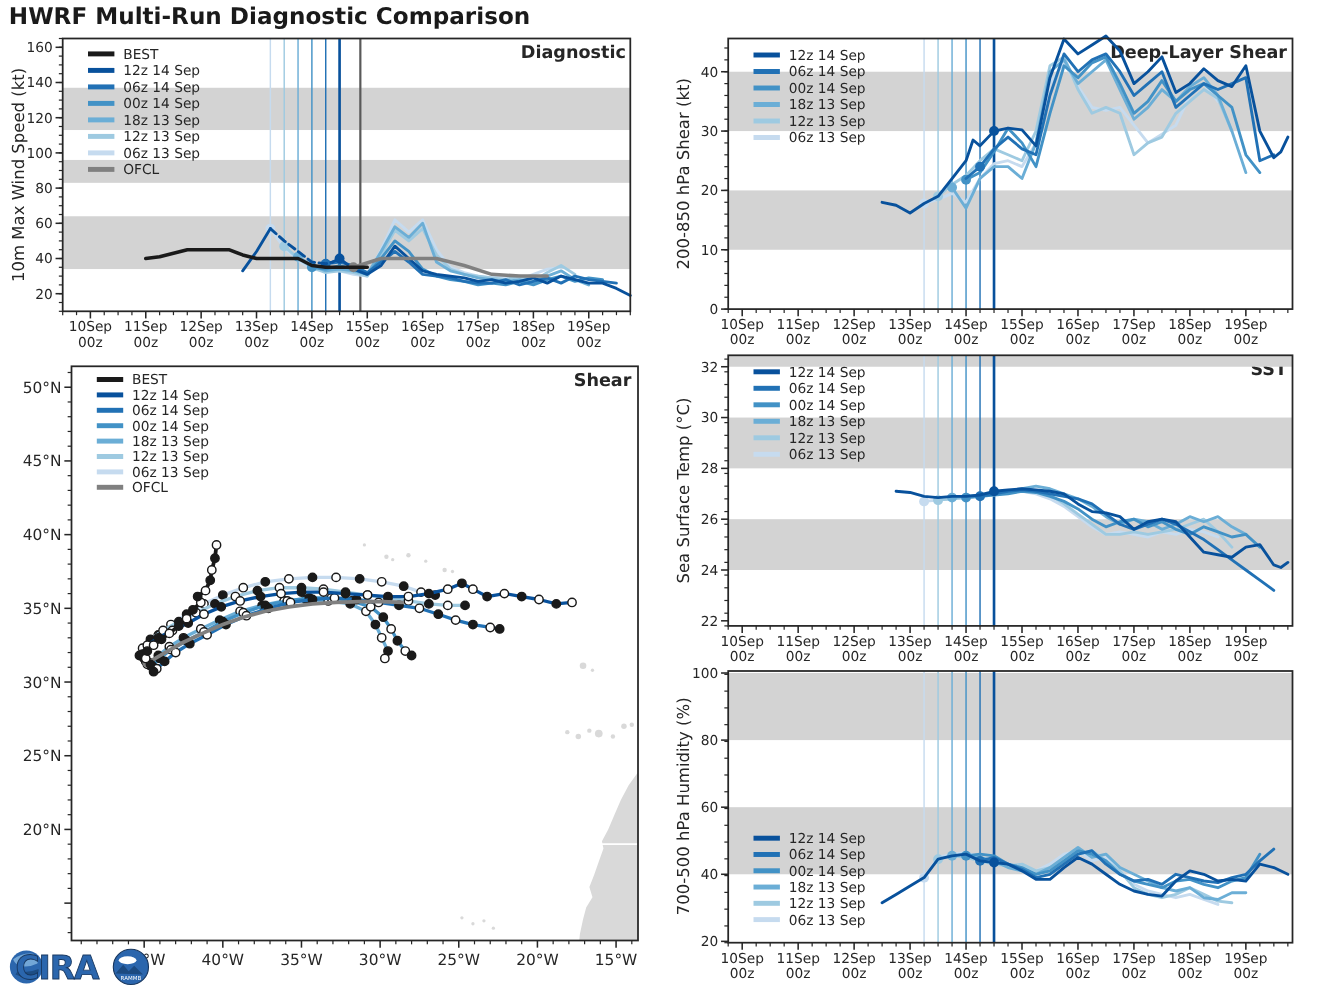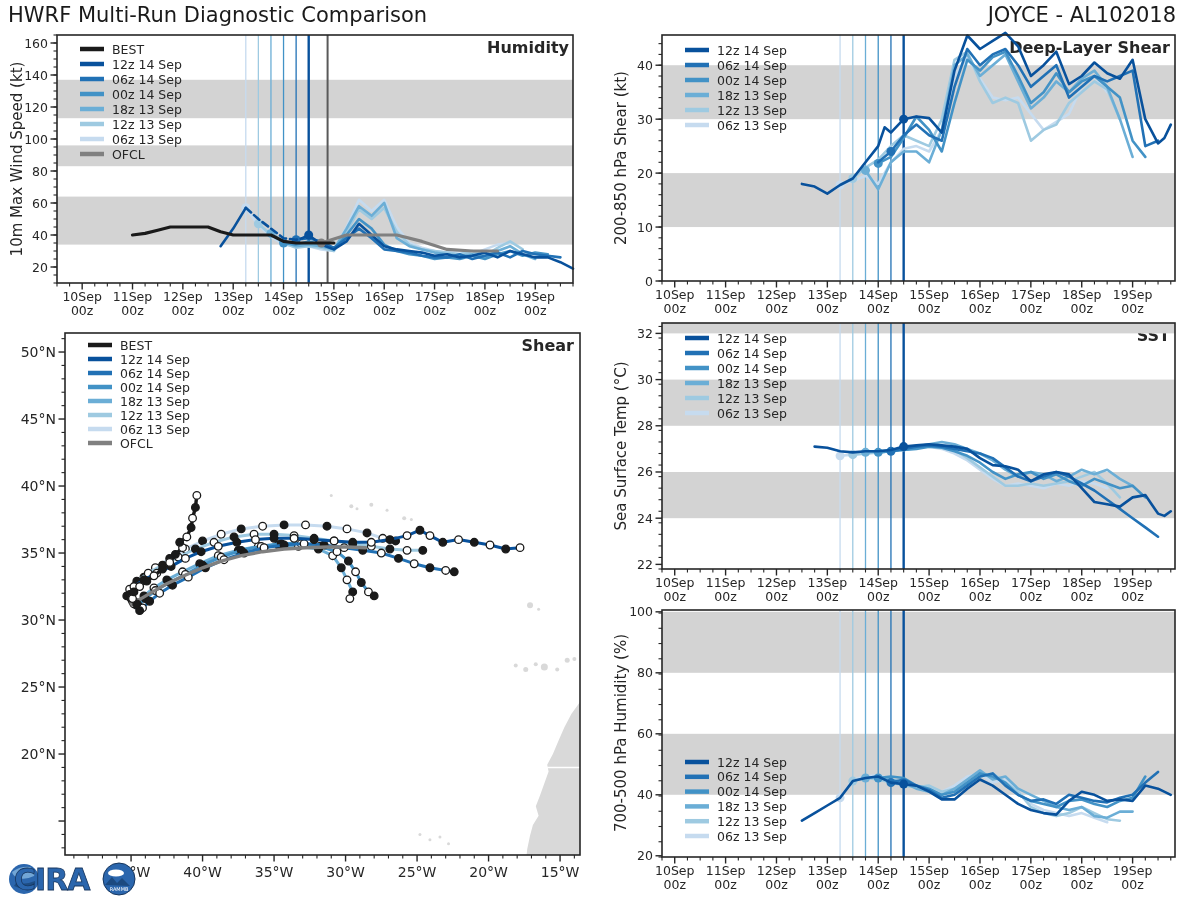--- a/index.html
+++ b/index.html
@@ -1,33 +1,32 @@
 <!DOCTYPE html>
 <html><head>
 <meta charset="utf-8">
 <style>
   html,body{margin:0;padding:0;background:#fff;}
   #stage{position:relative;width:1200px;height:900px;background:#ffffff;overflow:hidden;
          font-family:"DejaVu Sans","Liberation Sans",sans-serif;}
-  .hdr{position:absolute;font-weight:normal;font-size:21px;color:#1a1a1a;white-space:nowrap;}
+  .hdr{position:absolute;font-weight:bold;font-size:21px;color:#1a1a1a;white-space:nowrap;}
   .ptitle{position:absolute;font-weight:bold;font-size:16px;color:#262626;white-space:nowrap;}
   .ylab{position:absolute;font-size:15px;color:#262626;white-space:nowrap;
         transform:translate(-50%,-50%) rotate(-90deg);}
   svg{position:absolute;left:0;top:0;}
   #logo{position:absolute;left:6px;top:858px;width:150px;height:40px;}
   .ciraTxt{font-weight:bold;font-size:30px;fill:#2b66ad;stroke:#17365e;stroke-width:0.8px;letter-spacing:-1px;}
 </style>
 </head>
 <body>
 <div id="stage">
 
 <div class="hdr" style="left:8px;top:3px;">HWRF Multi-Run Diagnostic Comparison</div>
-<div class="hdr" style="right:24px;top:3px;left:auto;position:absolute;">JOYCE - AL102018</div>
 
-<div class="ptitle" style="right:631px;top:38px;">Humidity</div>
+<div class="ptitle" style="right:631px;top:38px;">Diagnostic</div>
 <div class="ptitle" style="right:30px;top:38px;">Deep-Layer Shear</div>
 <div class="ptitle" style="right:30px;top:326px;margin-left:35px;">SST</div>
 <div class="ptitle" style="right:30px;top:613px;">Mid-Level RH</div>
 <div class="ptitle" style="right:626px;top:336px;">Shear</div>
 
 <div class="ylab" style="left:17px;top:159px;">10m Max Wind Speed (kt)</div>
 <div class="ylab" style="left:621px;top:158px;">200-850 hPa Shear (kt)</div>
 <div class="ylab" style="left:621px;top:446px;">Sea Surface Temp (°C)</div>
 <div class="ylab" style="left:621px;top:733px;">700-500 hPa Humidity (%)</div>
 

